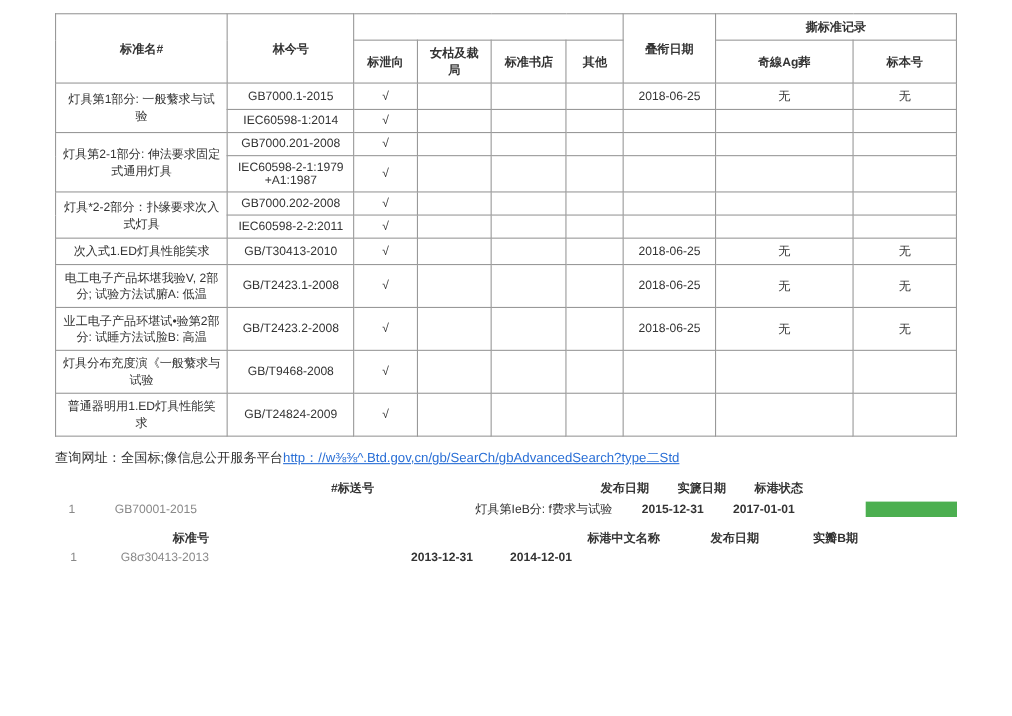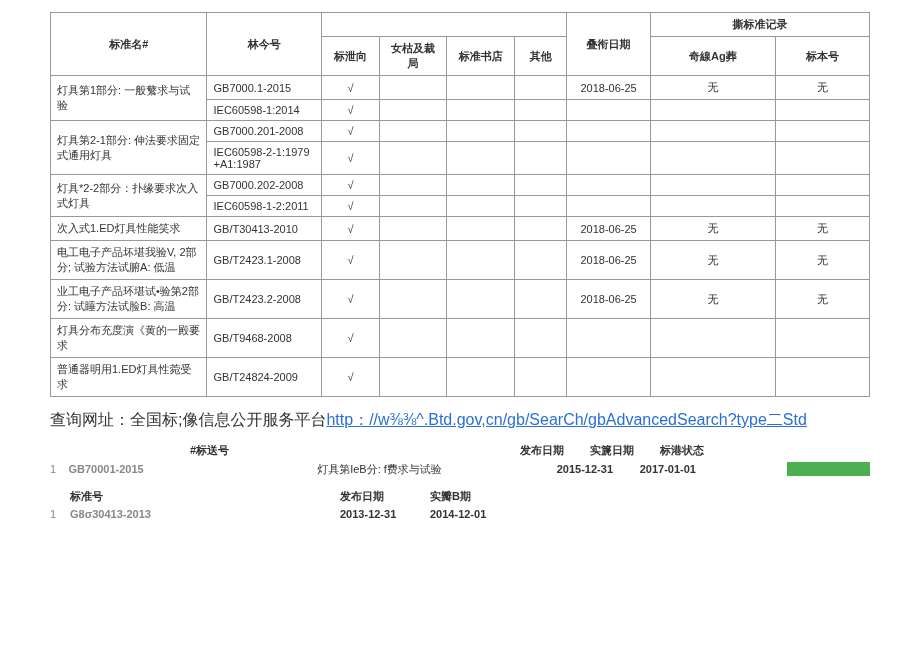--- a/index.html
+++ b/index.html
@@ -22,42 +22,43 @@
     padding: 4px 6px;
     font-size: 11px;
     text-align: center;
     vertical-align: middle;
     word-break: break-all;
   }
   table.main th {
     font-weight: bold;
   }
   table.main td.left {
-    text-align: left;
+    text-align: center;
   }
   .links {
     margin-top: 10px;
-    font-size: 16px;
+    font-size: 12px;
     line-height: 1.6;
   }
   .links a {
     color: #2a6fd6;
     text-decoration: underline;
   }
   .record-block {
     margin-top: 8px;
     font-size: 11px;
+    text-align: right;
   }
   .record-header, .record-row {
     display: flex;
     align-items: center;
     padding: 2px 0;
   }
   .rc-idx   { width: 20px;  color:#888; }
-  .rc-code  { width: 120px; color:#888; font-weight: bold; }
+  .rc-code  { width: 120px; color:#888; font-weight: normal; }
   .rc-label { width: 150px; }
   .rc-name  { width: 260px; }
   .rc-date1 { width: 90px; font-weight: bold; }
   .rc-date2 { width: 90px; font-weight: bold; }
   .rc-date2hl { width: 90px; font-weight: bold; background:#4caf50; color:#fff; height:14px;}
   .rc-h     { font-weight: bold; }
   .rc-extra { width: 70px; font-weight: bold;}
 </style>
 </head>
 <body>
@@ -139,21 +140,21 @@
         <td class="left">GB7000.202-2008</td>
         <td>√</td>
         <td></td>
         <td></td>
         <td></td>
         <td></td>
         <td></td>
         <td></td>
       </tr>
       <tr>
-        <td class="left">IEC60598-1-2:2011</td>
+        <td class="left">IEC60598-2-2:2011</td>
         <td>√</td>
         <td></td>
         <td></td>
         <td></td>
         <td></td>
         <td></td>
         <td></td>
       </tr>
       <tr>
         <td class="left">次入式1.ED灯具性能笑求</td>
@@ -182,32 +183,32 @@
         <td class="left">GB/T2423.2-2008</td>
         <td>√</td>
         <td></td>
         <td></td>
         <td></td>
         <td>2018-06-25</td>
         <td>无</td>
         <td>无</td>
       </tr>
       <tr>
-        <td class="left">灯具分布充度演《黄的一殿要求</td>
+        <td class="left">灯具分布充度演《一般蘩求与试验</td>
         <td class="left">GB/T9468-2008</td>
         <td>√</td>
         <td></td>
         <td></td>
         <td></td>
         <td></td>
         <td></td>
         <td></td>
       </tr>
       <tr>
-        <td class="left">普通器明用1.ED灯具性菀受求</td>
+        <td class="left">普通器明用1.ED灯具性能笑求</td>
         <td class="left">GB/T24824-2009</td>
         <td>√</td>
         <td></td>
         <td></td>
         <td></td>
         <td></td>
         <td></td>
         <td></td>
       </tr>
     </tbody>
@@ -238,20 +239,21 @@
     <span class="rc-date1">2015-12-31</span>
     <span class="rc-date2">2017-01-01</span>
     <span class="rc-extra"></span>
     <span class="rc-date2hl"></span>
   </div>
 
   <div class="record-header" style="margin-top:8px">
     <span class="rc-idx"></span>
     <span class="rc-code rc-h" style="color:#333">标准号</span>
     <span class="rc-label"></span>
+    <span class="rc-name rc-h">标港中文名称</span>
     <span class="rc-date1 rc-h">发布日期</span>
     <span class="rc-date2 rc-h">实瓣B期</span>
   </div>
   <div class="record-row">
     <span class="rc-idx">1</span>
     <span class="rc-code">G8σ30413-2013</span>
     <span class="rc-label"></span>
     <span class="rc-date1">2013-12-31</span>
     <span class="rc-date2">2014-12-01</span>
   </div>

